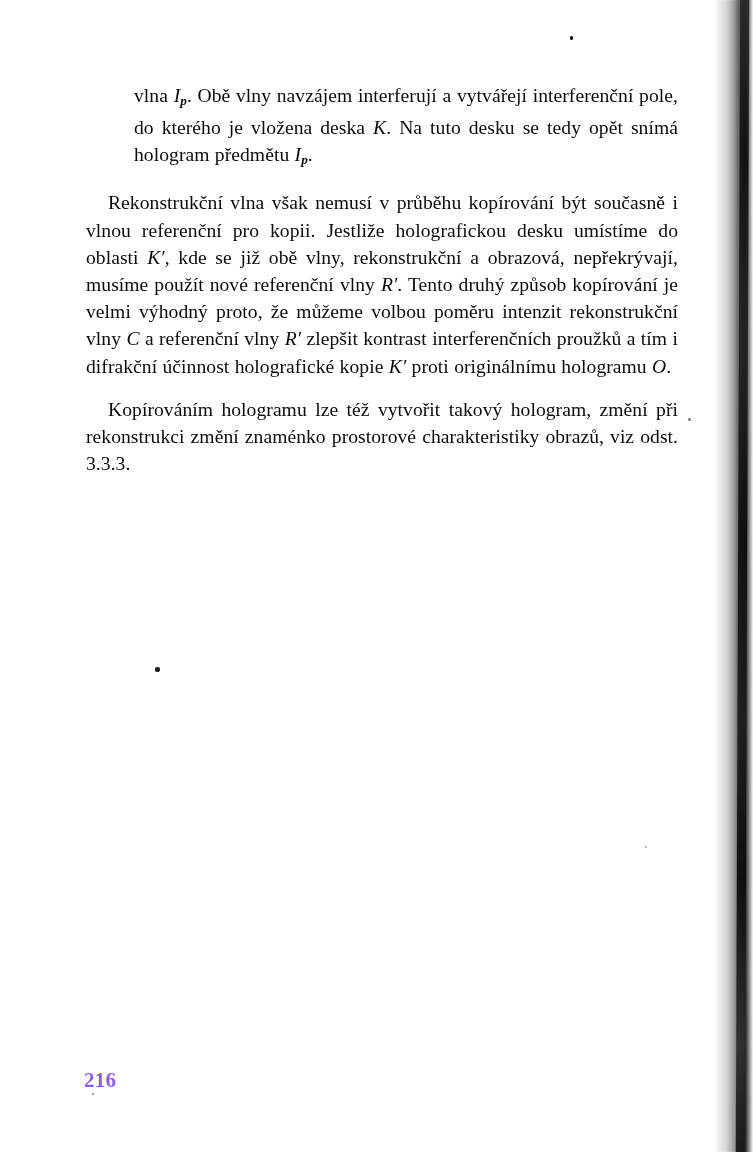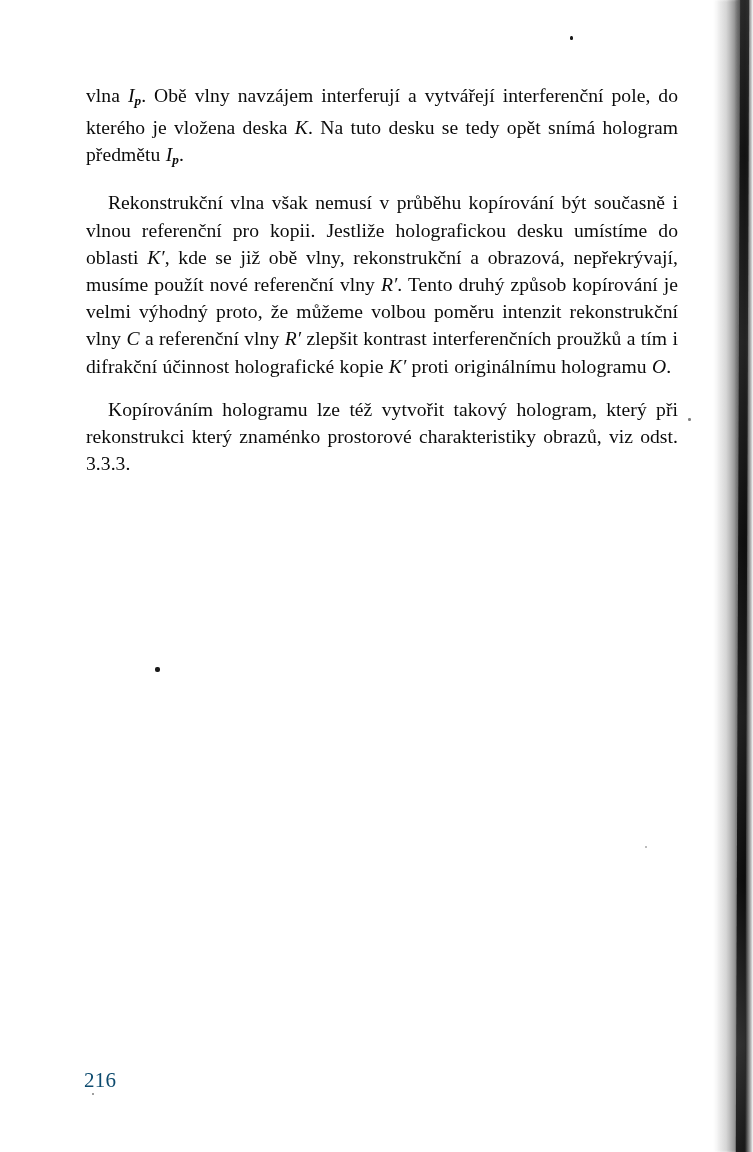--- a/index.html
+++ b/index.html
@@ -43,20 +43,21 @@
     font-size: 19.6px;
     line-height: 27.2px;
     letter-spacing: 0.05px;
     word-spacing: 0.4px;
     text-indent: 22px;
     color: #0b0b0b;
   }
 
   .para.first {
     text-indent: 0;
+    margin-left: 48px;
   }
 
   .para + .para {
     margin-top: 16px;
   }
 
   
   .var {
     font-style: italic;
     font-family: "Liberation Serif", "DejaVu Serif", serif;
@@ -69,23 +70,23 @@
     vertical-align: -0.22em;
     letter-spacing: 0;
   }
 
   
   .folio {
     position: absolute;
     left: 84px;
     top: 1068px;
     font-size: 21px;
-    font-weight: normal;
+    font-weight: bold;
     letter-spacing: 0.3px;
-    color: #0c4a6e;
+    color: #8b5cf6;
     font-family: "Liberation Serif", "DejaVu Serif", serif;
   }
 
   
   .gutter {
     position: absolute;
     top: 0;
     right: 0;
     width: 36px;
     height: 1152px;
@@ -159,21 +160,21 @@
 <div class="page">
 
   <div class="paper">
 
     <div class="textblock">
 
       <p class="para first">vlna <i class="var">I<sub>p</sub></i>. Obě vlny navzájem interferují a vytvářejí interferenční pole, do kterého je vložena deska <i class="var">K</i>. Na tuto desku se tedy opět snímá hologram předmětu <i class="var">I<sub>p</sub></i>.</p>
 
       <p class="para">Rekonstrukční vlna však nemusí v průběhu kopírování být současně i vlnou referenční pro kopii. Jestliže holografickou desku umístíme do oblasti <i class="var">K′</i>, kde se již obě vlny, rekonstrukční a obrazová, nepřekrývají, musíme použít nové referenční vlny <i class="var">R′</i>. Tento druhý způsob kopírování je velmi výhodný proto, že můžeme volbou poměru intenzit rekonstrukční vlny <i class="var">C</i> a referenční vlny <i class="var">R′</i> zlepšit kontrast interferenčních proužků a tím i difrakční účinnost holografické kopie <i class="var">K′</i> proti originálnímu hologramu <i class="var">O</i>.</p>
 
-      <p class="para">Kopírováním hologramu lze též vytvořit takový hologram, který při rekonstrukci který znaménko prostorové charakteristiky obrazů, viz odst. 3.3.3.</p>
+      <p class="para">Kopírováním hologramu lze též vytvořit takový hologram, změní při rekonstrukci změní znaménko prostorové charakteristiky obrazů, viz odst. 3.3.3.</p>
 
     </div>
 
     <div class="folio">216</div>
 
     <span class="speck s1"></span>
     <span class="speck s2"></span>
     <span class="speck s3"></span>
     <span class="speck s4"></span>
     <span class="speck s5"></span>

